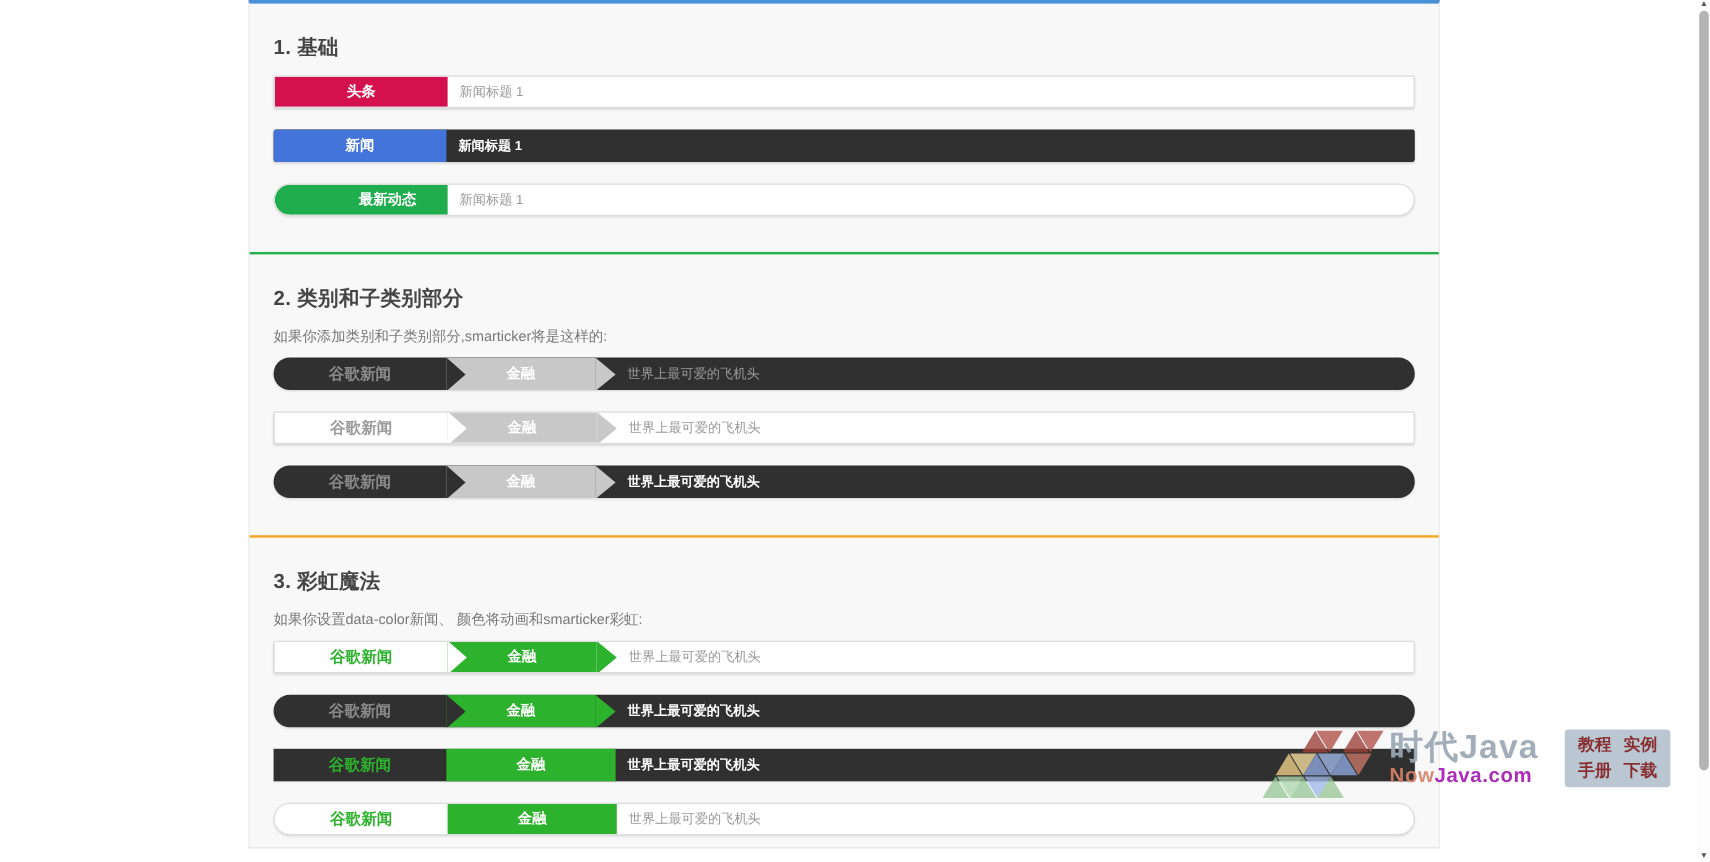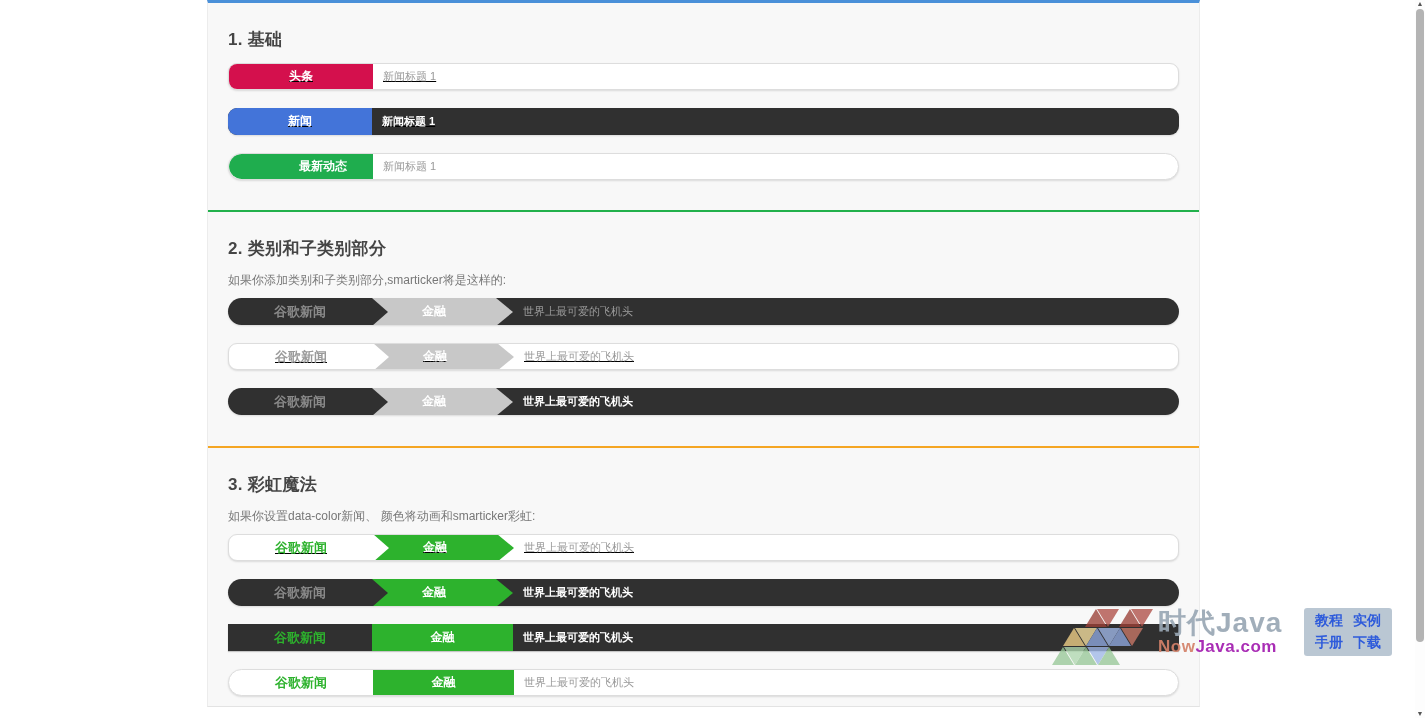--- a/index.html
+++ b/index.html
@@ -27,21 +27,21 @@
 
   
   .ticker{
     height:27px; display:flex; align-items:stretch; margin-top:18px;
     box-shadow:0 1px 2px rgba(0,0,0,.12); position:relative;
   }
   .first-bar{ margin-top:12px; }
   .first-bar-s{ margin-top:9px; }
   .t-dark{ background:var(--dark-bar); }
   .t-white{ background:#fff; border:1px solid #ddd; }
-  .r-small{ border-radius:9px;text-decoration:underline; }
+  .r-small{ border-radius:2px; }
   .r-pill{ border-radius:14px; }
   .r-none{ border-radius:0; box-shadow:0 1px 1px rgba(0,0,0,.2); }
   .ticker.r-small, .ticker.r-pill{ overflow:hidden; }
 
   .seg{ display:flex; align-items:center; justify-content:center; }
 
   
   .badge{ width:144px; color:#fff; font-weight:bold; font-size:12px; }
   .v-headline .badge{ background:var(--headline-red); }
   .v-news .badge{ background:var(--news-blue); }
@@ -84,21 +84,21 @@
               display:flex; opacity:.92; pointer-events:none; }
   .wm-logo{ width:104px; height:58px; flex:none; }
   .wm-text{ margin-left:2px; width:132px; flex:none; }
   .wm-brand{ font-size:28px; font-weight:bold; color:#9aa8b5; line-height:30px; letter-spacing:1px; }
   .wm-domain{ font-size:17px; font-weight:bold; line-height:18px; letter-spacing:.5px; }
   .wm-domain .now{ color:#d4826a; }
   .wm-domain .rest{ color:#a21caf; }
   .wm-links{ margin-left:14px; width:90px; height:48px; background:#b5c3d0; border-radius:3px;
              display:grid; grid-template-columns:1fr 1fr; align-items:center; justify-items:center;
              padding:2px 6px; pointer-events:auto; }
-  .wm-link{ color:#1d4ed8; font-weight:bold; font-size:14px; cursor:pointer; }
+  .wm-link{ color:#7f1d1d; font-weight:bold; font-size:14px; cursor:pointer; }
 
   
   .scrollbar{ position:absolute; right:0; top:0; width:10px; height:718px; background:#fdfdfd; }
   .sb-arrow{ position:absolute; left:0; width:10px; height:8px; font-size:7px; line-height:8px;
              text-align:center; color:#555; }
   .sb-up{ top:0; }
   .sb-down{ bottom:0; }
   .sb-thumb{ position:absolute; left:1px; top:9px; width:8px; height:633px; background:#b4b4b4; border-radius:4px; }
 </style>
 </head>

